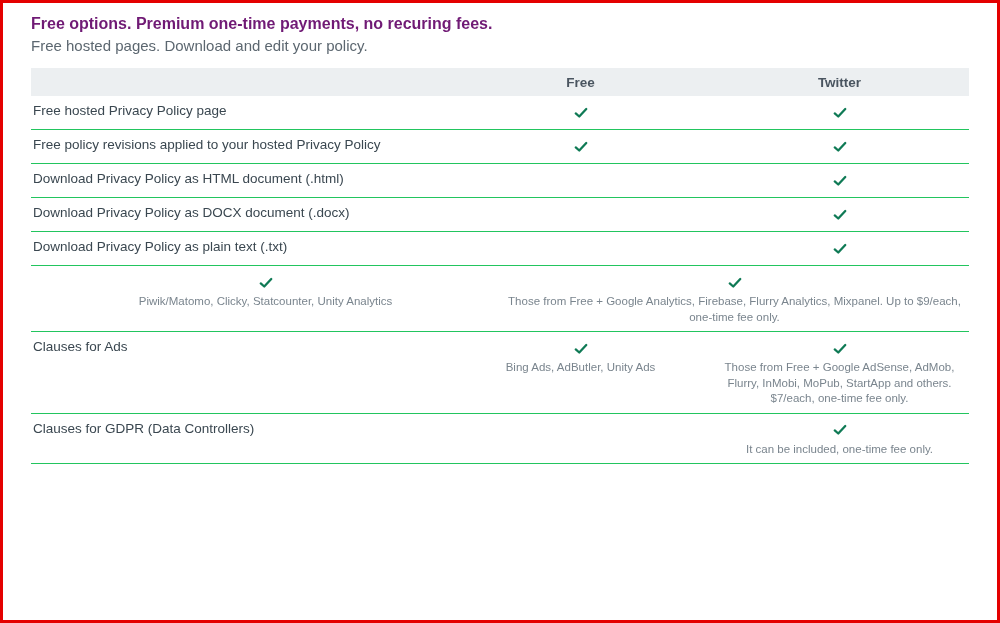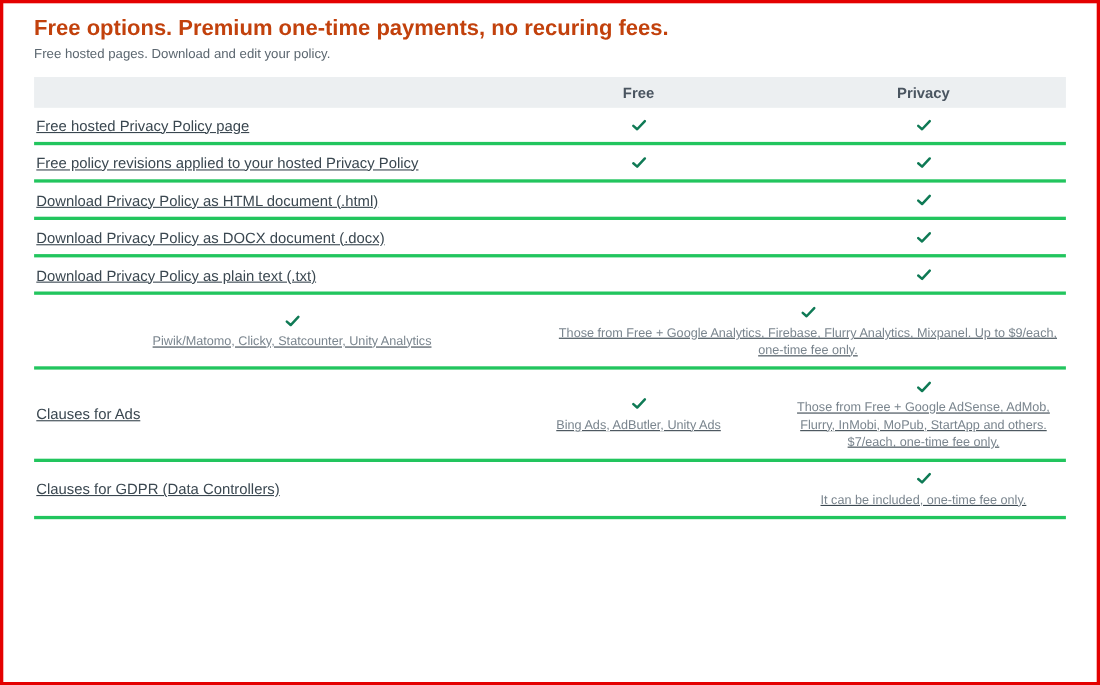--- a/index.html
+++ b/index.html
@@ -5,27 +5,27 @@
   * { box-sizing: border-box; margin: 0; padding: 0; }
   html, body { width: 1000px; height: 623px; }
   body {
     font-family: -apple-system, BlinkMacSystemFont, "Segoe UI", Arial, sans-serif;
     background: #fff;
     color: #3a4750;
     border: 3px solid #e40000;
     padding: 12px 28px 8px 28px;
   }
   .title {
-    font-size: 20px;
+    font-size: 16px;
     font-weight: 700;
-    color: #c2410c;
+    color: #701a75;
     margin-bottom: 4px;
   }
   .subtitle {
-    font-size: 12px;
+    font-size: 15px;
     font-weight: 400;
     color: #5c6770;
     margin-bottom: 14px;
   }
   .comparison {
     width: 100%;
   }
   .thead-row {
     display: flex;
     background: #eceff1;
@@ -35,25 +35,23 @@
   .th-feature { flex: 0 0 420px; }
   .th-free, .th-premium {
     flex: 1;
     text-align: center;
     font-size: 13.5px;
     font-weight: 700;
     color: #4a5560;
   }
   .row {
     display: flex;
-    align-items: center;
-    border-bottom: 3px solid #22c55e;
+    border-bottom: 1px solid #22c55e;
     padding: 7px 0 6px 0;
     min-height: 34px;
-    text-decoration: underline;
   }
   .row:first-of-type { border-top: none; }
   .feature {
     flex: 0 0 420px;
     font-size: 13.5px;
     color: #3a4750;
     padding-left: 2px;
   }
   .cell {
     flex: 1;
@@ -77,21 +75,21 @@
 </head>
 <body>
 
 <div class="title">Free options. Premium one-time payments, no recuring fees.</div>
 <div class="subtitle">Free hosted pages. Download and edit your policy.</div>
 
 <div class="comparison">
   <div class="thead-row">
     <div class="th-feature"></div>
     <div class="th-free">Free</div>
-    <div class="th-premium">Privacy</div>
+    <div class="th-premium">Twitter</div>
   </div>
   <div id="rows-container">
       <div class="row">
         <div class="feature">Free hosted Privacy Policy page</div>
         <div class="cell"><span class="check"><svg viewBox="0 0 16 16" width="14" height="14">
               <path fill="none" stroke="#0f7a55" stroke-width="2.6" stroke-linecap="round" stroke-linejoin="round" d="M2 8.5 L6 12 L14 3.5"></path>
             </svg></span></div>
         <div class="cell"><span class="check"><svg viewBox="0 0 16 16" width="14" height="14">
               <path fill="none" stroke="#0f7a55" stroke-width="2.6" stroke-linecap="round" stroke-linejoin="round" d="M2 8.5 L6 12 L14 3.5"></path>
             </svg></span></div>

